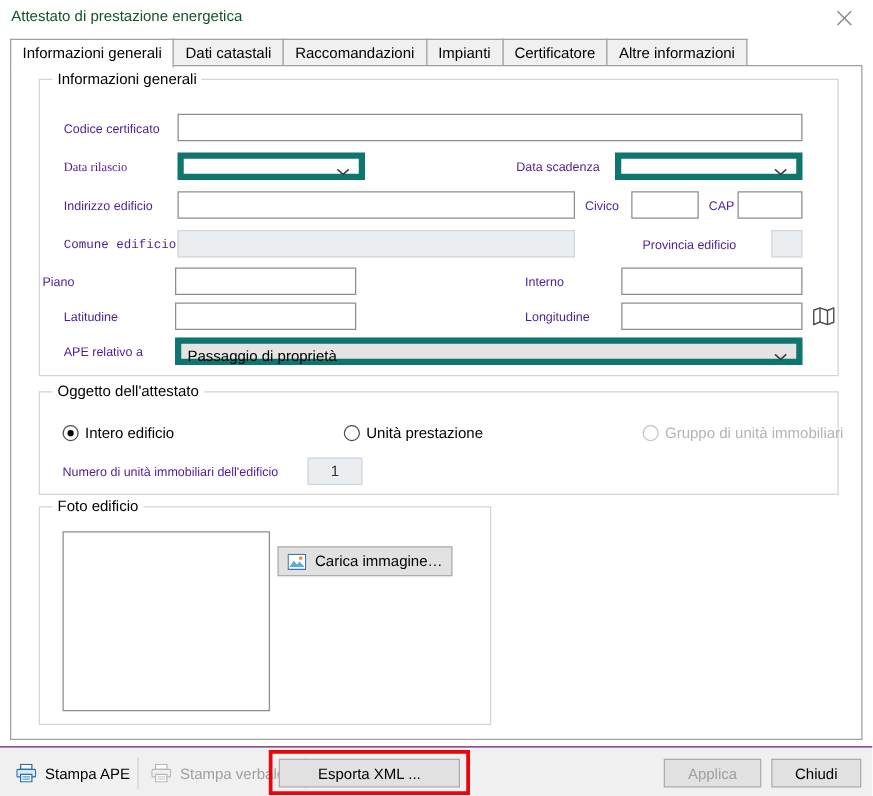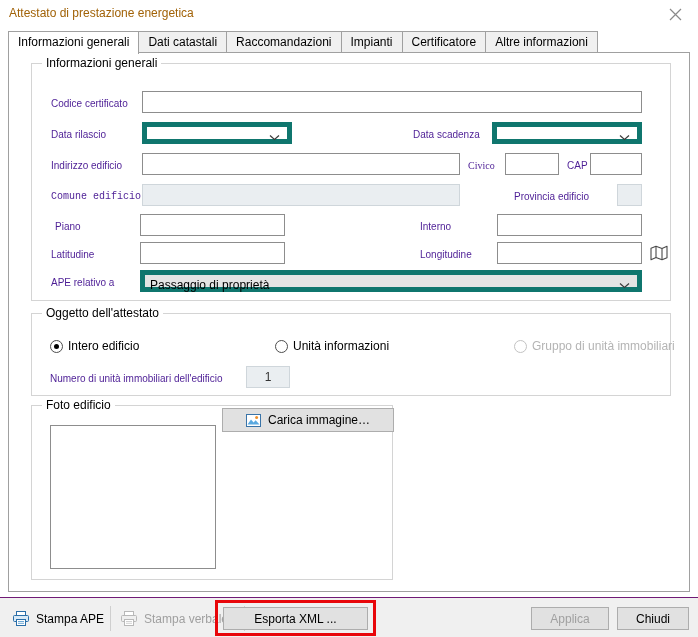--- a/index.html
+++ b/index.html
@@ -20,21 +20,21 @@
 
   
   .titlebar {
     position: absolute; left: 0; top: 0;
     width: 698px; height: 28px;
     background: #ffffff;
   }
   .titlebar-text {
     position: absolute; left: 9px; top: 6px;
     font-size: 12px;
-    color: #a16207;
+    color: #14532d;
     white-space: nowrap;
     text-align: right;
   }
   .close-btn {
     position: absolute; right: 0; top: 0;
     width: 45px; height: 28px;
     display: flex; align-items: center; justify-content: center;
     cursor: default;
   }
   .close-btn svg { display: block; }
@@ -252,21 +252,21 @@
   </div>
 
   <div class="content">
 
     <div class="groupbox" style="left:22px; top:10px; width:640px; height:238px;">
       <div class="gb-title">Informazioni generali</div>
 
       <div class="lbl" style="left:19px; top:33px;">Codice certificato</div>
       <input class="txt" style="left: 110px; top: 27px; width: 500px;" type="text" value="">
 
-      <div class="lbl" style="left:19px; top:64px;">Data rilascio</div>
+      <div class="lbl" style="left:19px; top:64px;font-family:Liberation Serif, serif;">Data rilascio</div>
       <div class="combo" style="left:110px; top:58px; width:150px;">
         <div class="combo-text"></div>
         <div class="arrow">
           <svg width="11" height="7" viewBox="0 0 11 7">
               <path d="M1 1.5 L5.5 5.5 L10 1.5" stroke="#3c3c3c" stroke-width="1.2" fill="none"></path>
             </svg>
         </div>
       </div>
 
       <div class="lbl" style="left:381px; top:64px;">Data scadenza</div>
@@ -275,33 +275,33 @@
         <div class="arrow">
           <svg width="11" height="7" viewBox="0 0 11 7">
               <path d="M1 1.5 L5.5 5.5 L10 1.5" stroke="#3c3c3c" stroke-width="1.2" fill="none"></path>
             </svg>
         </div>
       </div>
 
       <div class="lbl" style="left:19px; top:95px;">Indirizzo edificio</div>
       <input class="txt" style="left: 110px; top: 89px; width: 318px;" type="text" value="">
 
-      <div class="lbl" style="left:436px; top:95px;font-family:Liberation Serif, serif;">Civico</div>
+      <div class="lbl" style="left:436px; top:95px;">Civico</div>
       <input class="txt" style="left: 473px; top: 89px; width: 54px;" type="text" value="">
 
       <div class="lbl" style="left:535px; top:95px;">CAP</div>
       <input class="txt" style="left: 558px; top: 89px; width: 52px;" type="text" value="">
 
       <div class="lbl" style="left:19px; top:126px;font-family:Liberation Mono, monospace;">Comune edificio</div>
       <input class="txt readonly" style="left: 110px; top: 120px; width: 318px;" type="text" readonly="" value="">
 
       <div class="lbl" style="left:482px; top:126px;">Provincia edificio</div>
       <input class="txt readonly" style="left: 585px; top: 120px; width: 25px;" type="text" readonly="" value="">
 
-      <div class="lbl" style="left:23px; top:156px;">Piano</div>
+      <div class="lbl" style="left:2px; top:156px;">Piano</div>
       <input class="txt" style="left: 108px; top: 150px; width: 145px;" type="text" value="">
 
       <div class="lbl" style="left:388px; top:156px;">Interno</div>
       <input class="txt" style="left: 465px; top: 150px; width: 145px;" type="text" value="">
 
       <div class="lbl" style="left:19px; top:184px;">Latitudine</div>
       <input class="txt" style="left: 108px; top: 178px; width: 145px;" type="text" value="">
 
       <div class="lbl" style="left:388px; top:184px;">Longitudine</div>
       <input class="txt" style="left: 465px; top: 178px; width: 145px;" type="text" value="">
@@ -327,38 +327,38 @@
     <div class="groupbox" style="left:22px; top:260px; width:640px; height:83px;">
       <div class="gb-title">Oggetto dell'attestato</div>
 
       <div class="radio-wrap" style="left:18px; top:25px;">
         <span class="radio checked"></span>
         <span>Intero edificio</span>
       </div>
 
       <div class="radio-wrap" style="left:243px; top:25px;">
         <span class="radio"></span>
-        <span>Unità informazioni</span>
+        <span>Unità prestazione</span>
       </div>
 
       <div class="radio-wrap disabled" style="left:482px; top:25px;">
         <span class="radio disabled"></span>
         <span>Gruppo di unità immobiliari</span>
       </div>
 
       <div class="lbl" style="left:18px; top:58px;">Numero di unità immobiliari dell'edificio</div>
       <input class="txt readonly num" style="left: 214px; top: 52px; width: 44px;" type="text" readonly="" value="1">
     </div>
 
     <div class="groupbox" style="left:22px; top:352px; width:362px; height:175px;">
       <div class="gb-title">Foto edificio</div>
 
       <div class="photo-frame" style="left:18px; top:19px; width:166px; height:144px;"></div>
 
-      <div class="btn" style="left:190px; top:2px; width:172px; height:24px;">
+      <div class="btn" style="left:190px; top:31px; width:140px; height:24px;">
         <span class="bi">
           <svg width="15" height="13" viewBox="0 0 15 13">
             <rect x="0.5" y="0.5" width="14" height="12" fill="#ffffff" stroke="#3a74a8" stroke-width="1"></rect>
             <path d="M1.5 10.5 L5 5.5 L7.6 8.6 L9.6 6.2 L13.5 10.5 Z" fill="#5aa9e0"></path>
             <circle cx="10.6" cy="3.4" r="1.5" fill="#f0902a"></circle>
           </svg>
         </span>
         <span>Carica immagine…</span>
       </div>
 

